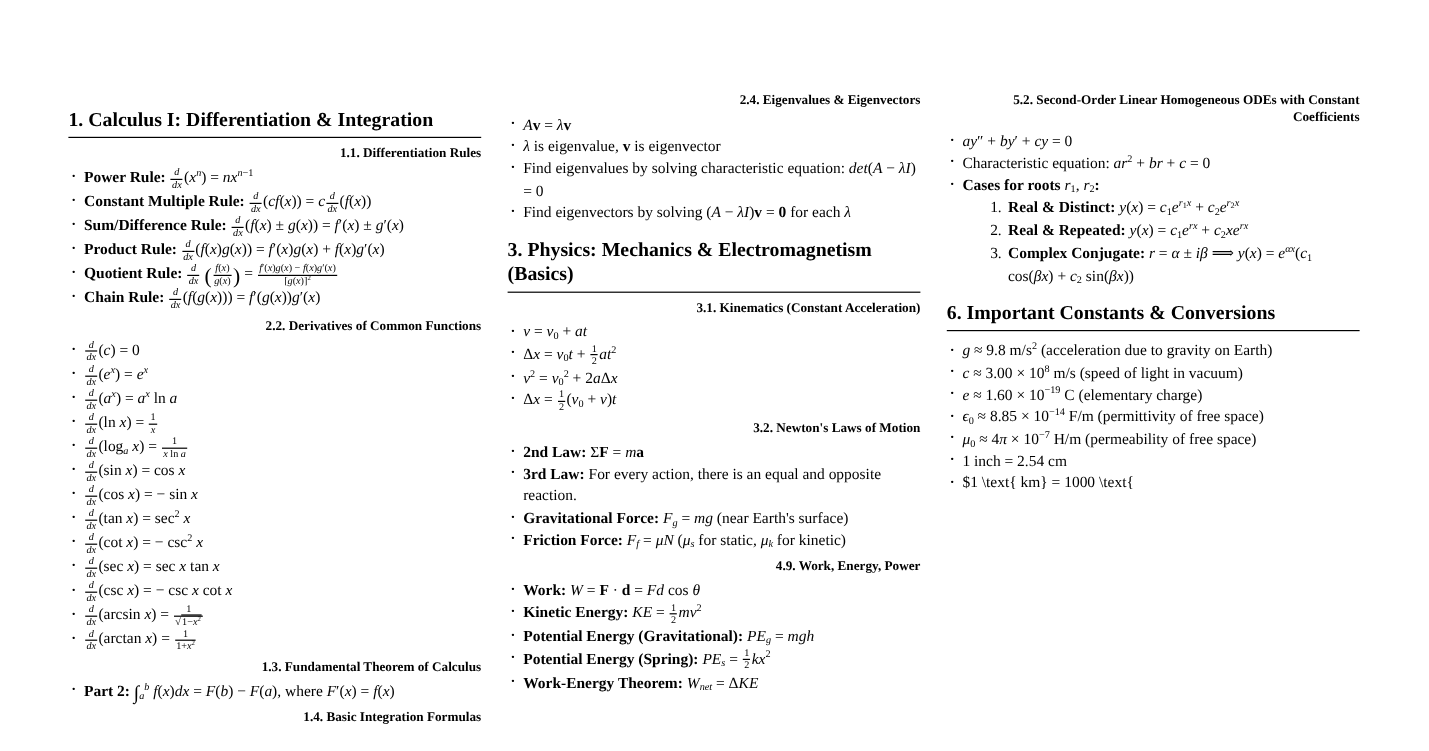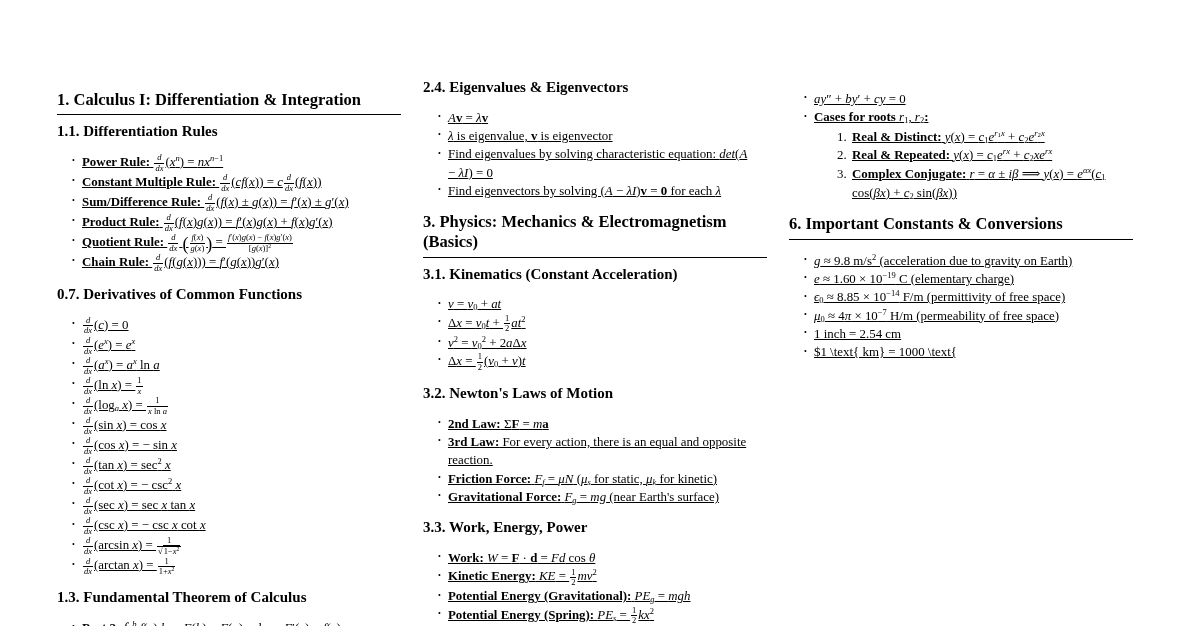--- a/index.html
+++ b/index.html
@@ -14,26 +14,27 @@
     font-family:"Liberation Serif","DejaVu Serif","DejaVu Sans",serif;
   }
   .col { width:344px; flex:0 0 344px; }
 
   h1.sec-title {
     font-size:16.5px; line-height:1.22; font-weight:bold;
     margin:12px 0 7px; padding-bottom:4px;
     border-bottom:1.5px solid #000;
   }
   h2.sub-title {
-    font-size:15px; line-height:1.25; font-weight:bold;
+    font-size:11px; line-height:1.25; font-weight:bold;
     margin:7px 0 3px;
+    text-align:right;
   }
   .col > h2.sub-title:first-child { margin-top:0; }
 
-  ul.blist { list-style:none; margin:12px; padding:0;text-decoration:underline; }
+  ul.blist { list-style:none; margin:0; padding:0; }
   li.bitem {
     position:relative; padding-left:13px;
     font-size:12.9px; line-height:1.42;
   }
   li.bitem::before {
     content:"\2022";
     position:absolute; left:3px; top:0.3em;
     font-size:8px;
   }
   ol.nlist { margin:1px 0 0 0; padding:0 0 0 36px; list-style:decimal; }
@@ -66,21 +67,21 @@
       <h1 class="sec-title">1. Calculus I: Differentiation &amp; Integration</h1>
       <h2 class="sub-title">1.1. Differentiation Rules</h2>
       <ul class="blist">
         <li class="bitem"><b>Power Rule:</b> <span class="fr"><span class="nu"><i>d</i></span><span class="de"><i>dx</i></span></span>(<i>x</i><sup><i>n</i></sup>) = <i>nx</i><sup><i>n</i>−1</sup></li>
         <li class="bitem"><b>Constant Multiple Rule:</b> <span class="fr"><span class="nu"><i>d</i></span><span class="de"><i>dx</i></span></span>(<i>cf</i>(<i>x</i>)) = <i>c</i><span class="fr"><span class="nu"><i>d</i></span><span class="de"><i>dx</i></span></span>(<i>f</i>(<i>x</i>))</li>
         <li class="bitem"><b>Sum/Difference Rule:</b> <span class="fr"><span class="nu"><i>d</i></span><span class="de"><i>dx</i></span></span>(<i>f</i>(<i>x</i>) ± <i>g</i>(<i>x</i>)) = <i>f</i>′(<i>x</i>) ± <i>g</i>′(<i>x</i>)</li>
         <li class="bitem"><b>Product Rule:</b> <span class="fr"><span class="nu"><i>d</i></span><span class="de"><i>dx</i></span></span>(<i>f</i>(<i>x</i>)<i>g</i>(<i>x</i>)) = <i>f</i>′(<i>x</i>)<i>g</i>(<i>x</i>) + <i>f</i>(<i>x</i>)<i>g</i>′(<i>x</i>)</li>
         <li class="bitem"><b>Quotient Rule:</b> <span class="fr"><span class="nu"><i>d</i></span><span class="de"><i>dx</i></span></span> <span class="bp">(</span><span class="fr"><span class="nu"><i>f</i>(<i>x</i>)</span><span class="de"><i>g</i>(<i>x</i>)</span></span><span class="bp">)</span> = <span class="fr"><span class="nu"><i>f</i>′(<i>x</i>)<i>g</i>(<i>x</i>) − <i>f</i>(<i>x</i>)<i>g</i>′(<i>x</i>)</span><span class="de">[<i>g</i>(<i>x</i>)]<sup>2</sup></span></span></li>
         <li class="bitem"><b>Chain Rule:</b> <span class="fr"><span class="nu"><i>d</i></span><span class="de"><i>dx</i></span></span>(<i>f</i>(<i>g</i>(<i>x</i>))) = <i>f</i>′(<i>g</i>(<i>x</i>))<i>g</i>′(<i>x</i>)</li>
       </ul>
-      <h2 class="sub-title">0.7. Derivatives of Common Functions</h2>
+      <h2 class="sub-title">2.2. Derivatives of Common Functions</h2>
       <ul class="blist">
         <li class="bitem"><span class="fr"><span class="nu"><i>d</i></span><span class="de"><i>dx</i></span></span>(<i>c</i>) = 0</li>
         <li class="bitem"><span class="fr"><span class="nu"><i>d</i></span><span class="de"><i>dx</i></span></span>(<i>e</i><sup><i>x</i></sup>) = <i>e</i><sup><i>x</i></sup></li>
         <li class="bitem"><span class="fr"><span class="nu"><i>d</i></span><span class="de"><i>dx</i></span></span>(<i>a</i><sup><i>x</i></sup>) = <i>a</i><sup><i>x</i></sup> ln <i>a</i></li>
         <li class="bitem"><span class="fr"><span class="nu"><i>d</i></span><span class="de"><i>dx</i></span></span>(ln <i>x</i>) = <span class="fr"><span class="nu">1</span><span class="de"><i>x</i></span></span></li>
         <li class="bitem"><span class="fr"><span class="nu"><i>d</i></span><span class="de"><i>dx</i></span></span>(log<sub><i>a</i></sub> <i>x</i>) = <span class="fr"><span class="nu">1</span><span class="de"><i>x</i> ln <i>a</i></span></span></li>
         <li class="bitem"><span class="fr"><span class="nu"><i>d</i></span><span class="de"><i>dx</i></span></span>(sin <i>x</i>) = cos <i>x</i></li>
         <li class="bitem"><span class="fr"><span class="nu"><i>d</i></span><span class="de"><i>dx</i></span></span>(cos <i>x</i>) = − sin <i>x</i></li>
         <li class="bitem"><span class="fr"><span class="nu"><i>d</i></span><span class="de"><i>dx</i></span></span>(tan <i>x</i>) = sec<sup>2</sup> <i>x</i></li>
         <li class="bitem"><span class="fr"><span class="nu"><i>d</i></span><span class="de"><i>dx</i></span></span>(cot <i>x</i>) = − csc<sup>2</sup> <i>x</i></li>
@@ -108,44 +109,47 @@
       <ul class="blist">
         <li class="bitem"><i>v</i> = <i>v</i><sub>0</sub> + <i>at</i></li>
         <li class="bitem">Δ<i>x</i> = <i>v</i><sub>0</sub><i>t</i> + <span class="fr"><span class="nu">1</span><span class="de">2</span></span><i>at</i><sup>2</sup></li>
         <li class="bitem"><i>v</i><sup>2</sup> = <i>v</i><sub>0</sub><sup>2</sup> + 2<i>a</i>Δ<i>x</i></li>
         <li class="bitem">Δ<i>x</i> = <span class="fr"><span class="nu">1</span><span class="de">2</span></span>(<i>v</i><sub>0</sub> + <i>v</i>)<i>t</i></li>
       </ul>
       <h2 class="sub-title">3.2. Newton's Laws of Motion</h2>
       <ul class="blist">
         <li class="bitem"><b>2nd Law:</b> Σ<b>F</b> = <i>m</i><b>a</b></li>
         <li class="bitem"><b>3rd Law:</b> For every action, there is an equal and opposite reaction.</li>
+        <li class="bitem"><b>Gravitational Force:</b> <i>F<sub>g</sub></i> = <i>mg</i> (near Earth's surface)</li>
         <li class="bitem"><b>Friction Force:</b> <i>F<sub>f</sub></i> = <i>μN</i> (<i>μ<sub>s</sub></i> for static, <i>μ<sub>k</sub></i> for kinetic)</li>
-        <li class="bitem"><b>Gravitational Force:</b> <i>F<sub>g</sub></i> = <i>mg</i> (near Earth's surface)</li>
       </ul>
-      <h2 class="sub-title">3.3. Work, Energy, Power</h2>
+      <h2 class="sub-title">4.9. Work, Energy, Power</h2>
       <ul class="blist">
         <li class="bitem"><b>Work:</b> <i>W</i> = <b>F</b> · <b>d</b> = <i>Fd</i> cos <i>θ</i></li>
         <li class="bitem"><b>Kinetic Energy:</b> <i>KE</i> = <span class="fr"><span class="nu">1</span><span class="de">2</span></span><i>mv</i><sup>2</sup></li>
         <li class="bitem"><b>Potential Energy (Gravitational):</b> <i>PE<sub>g</sub></i> = <i>mgh</i></li>
         <li class="bitem"><b>Potential Energy (Spring):</b> <i>PE<sub>s</sub></i> = <span class="fr"><span class="nu">1</span><span class="de">2</span></span><i>kx</i><sup>2</sup></li>
         <li class="bitem"><b>Work-Energy Theorem:</b> <i>W<sub>net</sub></i> = Δ<i>KE</i></li>
       </ul>
     </div>
     <div class="col">
+      <h2 class="sub-title">5.2. Second-Order Linear Homogeneous ODEs with Constant Coefficients</h2>
       <ul class="blist">
         <li class="bitem"><i>ay</i>″ + <i>by</i>′ + <i>cy</i> = 0</li>
+        <li class="bitem">Characteristic equation: <i>ar</i><sup>2</sup> + <i>br</i> + <i>c</i> = 0</li>
         <li class="bitem"><b>Cases for roots</b> <i>r</i><sub>1</sub>, <i>r</i><sub>2</sub><b>:</b><ol class="nlist">
             <li class="nitem"><b>Real &amp; Distinct:</b> <i>y</i>(<i>x</i>) = <i>c</i><sub>1</sub><i>e</i><sup><i>r</i><sub>1</sub><i>x</i></sup> + <i>c</i><sub>2</sub><i>e</i><sup><i>r</i><sub>2</sub><i>x</i></sup></li>
             <li class="nitem"><b>Real &amp; Repeated:</b> <i>y</i>(<i>x</i>) = <i>c</i><sub>1</sub><i>e</i><sup><i>rx</i></sup> + <i>c</i><sub>2</sub><i>xe</i><sup><i>rx</i></sup></li>
             <li class="nitem"><b>Complex Conjugate:</b> <i>r</i> = <i>α</i> ± <i>iβ</i> ⟹ <i>y</i>(<i>x</i>) = <i>e</i><sup><i>αx</i></sup>(<i>c</i><sub>1</sub> cos(<i>βx</i>) + <i>c</i><sub>2</sub> sin(<i>βx</i>))</li>
           </ol></li>
       </ul>
       <h1 class="sec-title">6. Important Constants &amp; Conversions</h1>
       <ul class="blist">
         <li class="bitem"><i>g</i> ≈ 9.8 m/s<sup>2</sup> (acceleration due to gravity on Earth)</li>
+        <li class="bitem"><i>c</i> ≈ 3.00 × 10<sup>8</sup> m/s (speed of light in vacuum)</li>
         <li class="bitem"><i>e</i> ≈ 1.60 × 10<sup>−19</sup> C (elementary charge)</li>
         <li class="bitem"><i>ϵ</i><sub>0</sub> ≈ 8.85 × 10<sup>−14</sup> F/m (permittivity of free space)</li>
         <li class="bitem"><i>μ</i><sub>0</sub> ≈ 4<i>π</i> × 10<sup>−7</sup> H/m (permeability of free space)</li>
         <li class="bitem">1 inch = 2.54 cm</li>
         <li class="bitem">$1 \text{ km} = 1000 \text{</li>
       </ul>
     </div>
   </div>
 
 </body></html>

